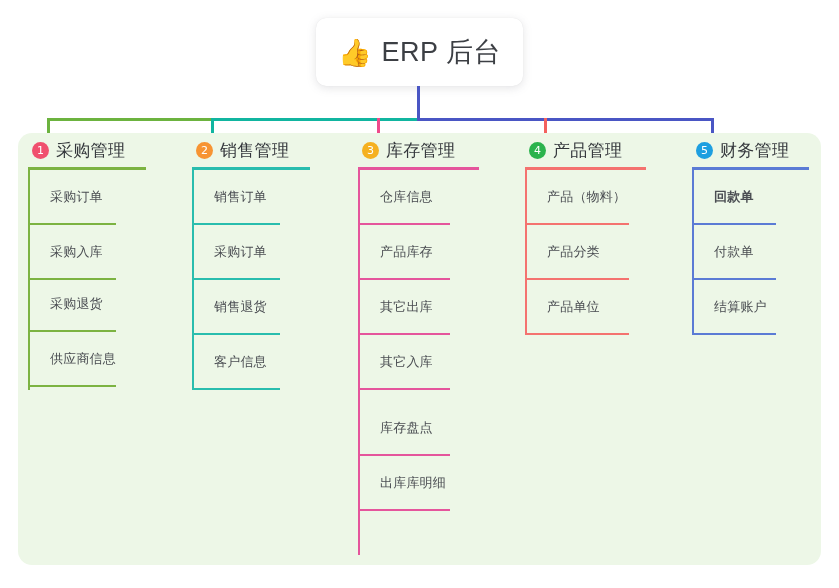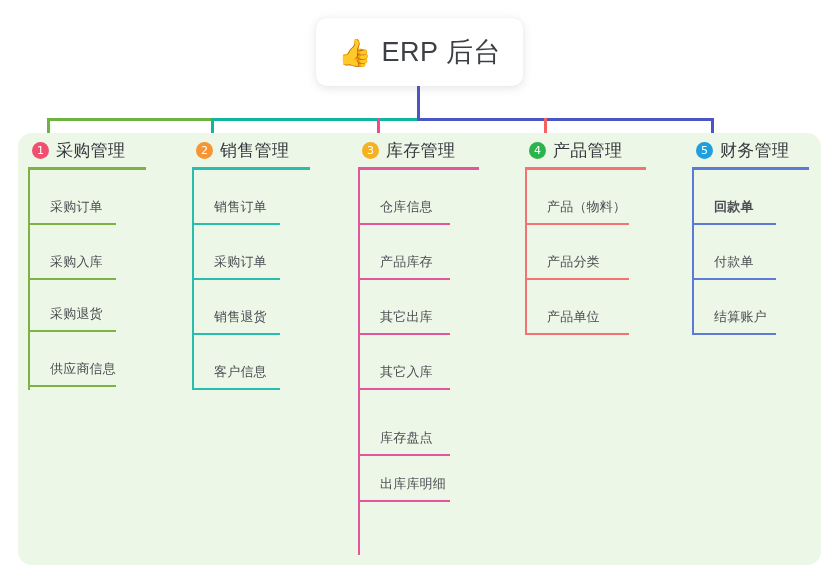--- a/index.html
+++ b/index.html
@@ -110,21 +110,21 @@
     left: 0;
     top: 0;
     width: 2px;
   }
   .leaf {
     position: relative;
     box-sizing: border-box;
     display: flex;
     align-items: flex-end;
     padding-left: 22px;
-    padding-bottom: 9px;
+    padding-bottom: 19px;
   }
   .leaf-label {
     font-size: 13px;
     color: #4a4d52;
     white-space: nowrap;
     letter-spacing: 0.2px;
     position: relative;
     z-index: 2;
   }
   .leaf-underline {
@@ -229,21 +229,21 @@
             <div class="leaf-underline" style="width: 92px; background: rgb(229, 85, 156);"></div>
           </div>
           <div class="leaf" style="height: 55px;">
             <span class="leaf-label">其它入库</span>
             <div class="leaf-underline" style="width: 92px; background: rgb(229, 85, 156);"></div>
           </div>
           <div class="leaf" style="height: 66px;">
             <span class="leaf-label">库存盘点</span>
             <div class="leaf-underline" style="width: 92px; background: rgb(229, 85, 156);"></div>
           </div>
-          <div class="leaf" style="height: 46px; font-family: Liberation Serif, serif;">
+          <div class="leaf" style="height: 55px; font-family: Liberation Serif, serif;">
             <span class="leaf-label">出库库明细</span>
             <div class="leaf-underline" style="width: 92px; background: rgb(229, 85, 156);"></div>
           </div>
         </div>
       </div>
       <div class="column" style="left: 507px; width: 170px;">
         <div class="col-header">
           <span class="badge" style="background: rgb(43, 179, 77);">4</span>
           <span class="col-title">产品管理</span>
         </div>

